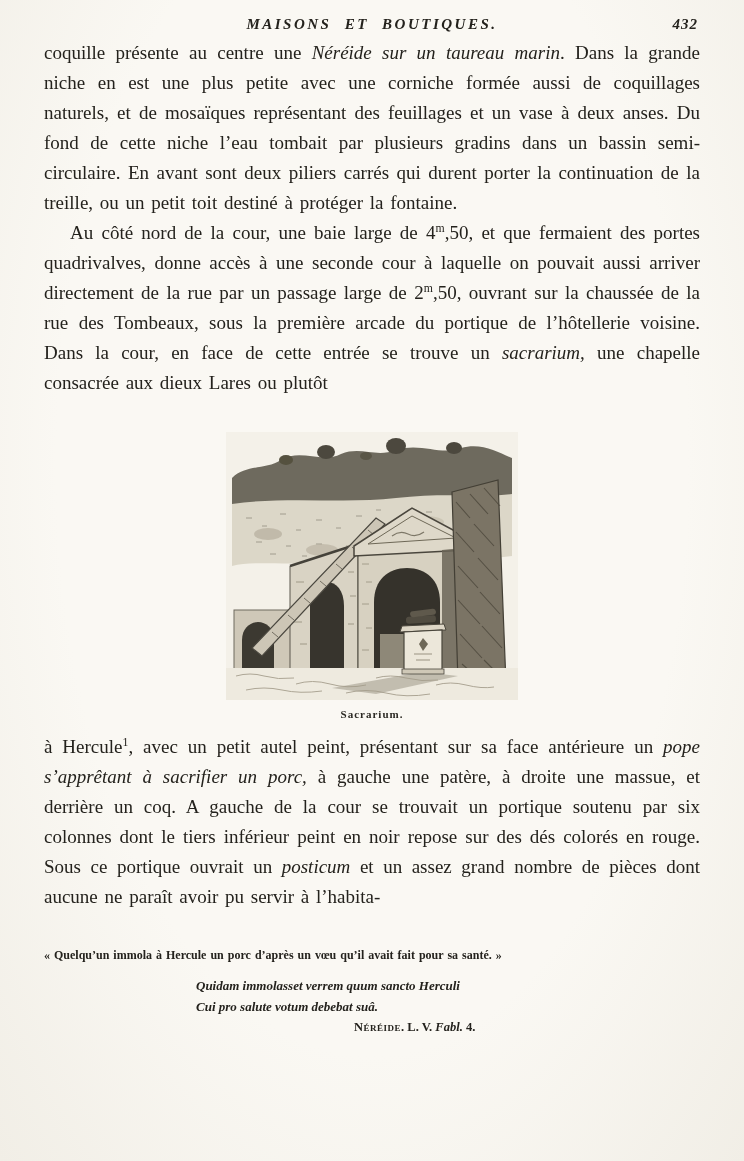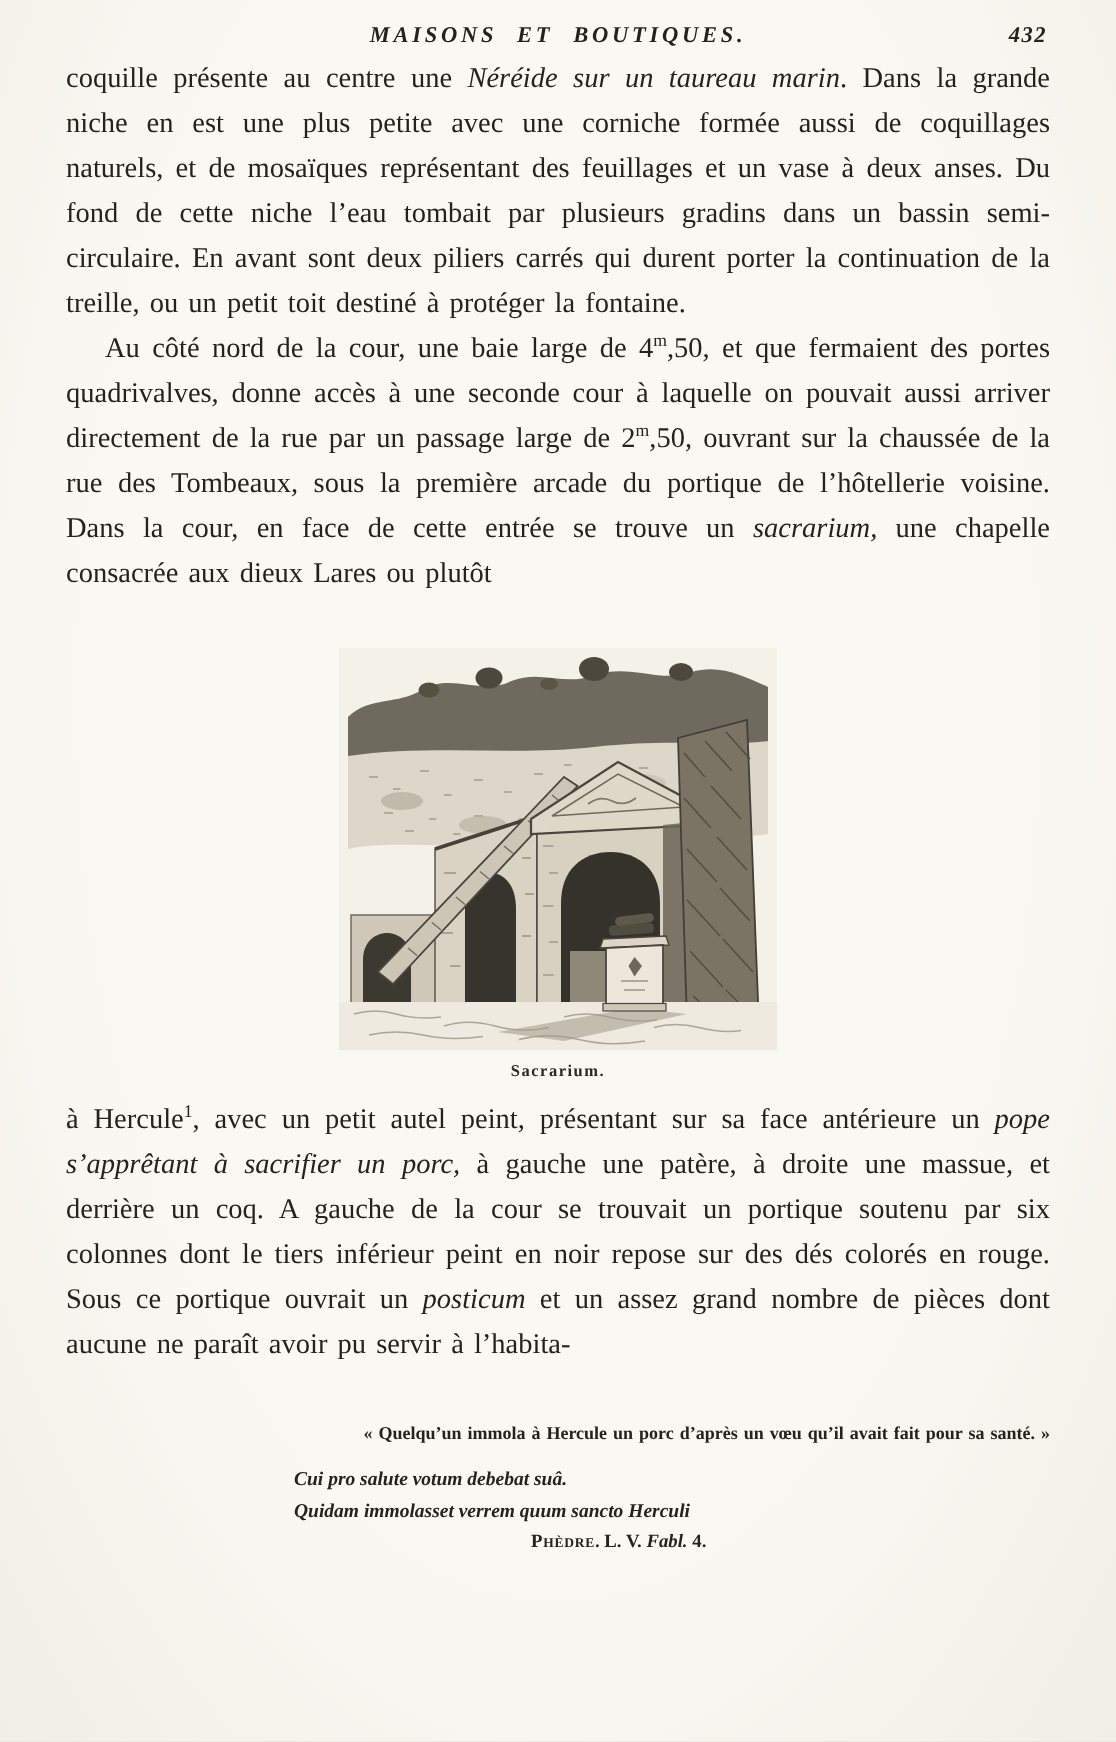--- a/index.html
+++ b/index.html
@@ -44,21 +44,21 @@
   figcaption{
     margin-top:8px;
     font-size:11px;font-weight:bold;letter-spacing:1px;
     color:#2b2923;
   }
   .footnotes{margin-top:36px;}
   .fn1{
     margin:0;font-size:13.5px;line-height:21px;text-align:justify;text-indent:14px;
   }
   .fn-quote-fr{
-    margin:9px 0 0;font-size:12px;font-weight:bold;text-align:right;
+    margin:9px 0 0;font-size:12px;font-weight:bold;text-align:left;
     word-spacing:1px;
   }
   .latin{
     margin:12px 0 0 152px;font-size:13px;line-height:21px;
     font-weight:bold;font-style:italic;
   }
   .latin div{margin:0;}
   .citation{
     margin:3px 0 0 310px;font-size:12.5px;font-weight:bold;
   }
@@ -166,19 +166,19 @@
       <path d="M188,222 h18 M190,228 h14" stroke="#9a9382" stroke-width="1" fill="none"></path>
     </svg>
     <figcaption>Sacrarium.</figcaption>
   </figure>
 
   <p class="body-par par3"><span>à Hercule</span><sup>1</sup><span>, avec un petit autel peint, présentant sur sa face antérieure un </span><span class="it">pope s’apprêtant à sacrifier un porc,</span><span> à gauche une patère, à droite une massue, et derrière un coq. A gauche de la cour se trouvait un portique soutenu par six colonnes dont le tiers inférieur peint en noir repose sur des dés colorés en rouge. Sous ce portique ouvrait un </span><span class="it">posticum</span><span> et un assez grand nombre de pièces dont aucune ne paraît avoir pu servir à l’habita-</span></p>
 
   <div class="footnotes">
     <p class="fn-quote-fr">« Quelqu’un immola à Hercule un porc d’après un vœu qu’il avait fait pour sa santé. »</p>
     <div class="latin">
+      <div>Quidam immolasset verrem quum sancto Herculi</div>
       <div>Cui pro salute votum debebat suâ.</div>
-      <div>Quidam immolasset verrem quum sancto Herculi</div>
     </div>
-    <div class="citation"><span class="sc">Phèdre</span><span>. L. V. </span><span class="it">Fabl.</span><span> 4.</span></div>
+    <div class="citation"><span class="sc">Néréide</span><span>. L. V. </span><span class="it">Fabl.</span><span> 4.</span></div>
   </div>
 
 </div>
 
 </body></html>

